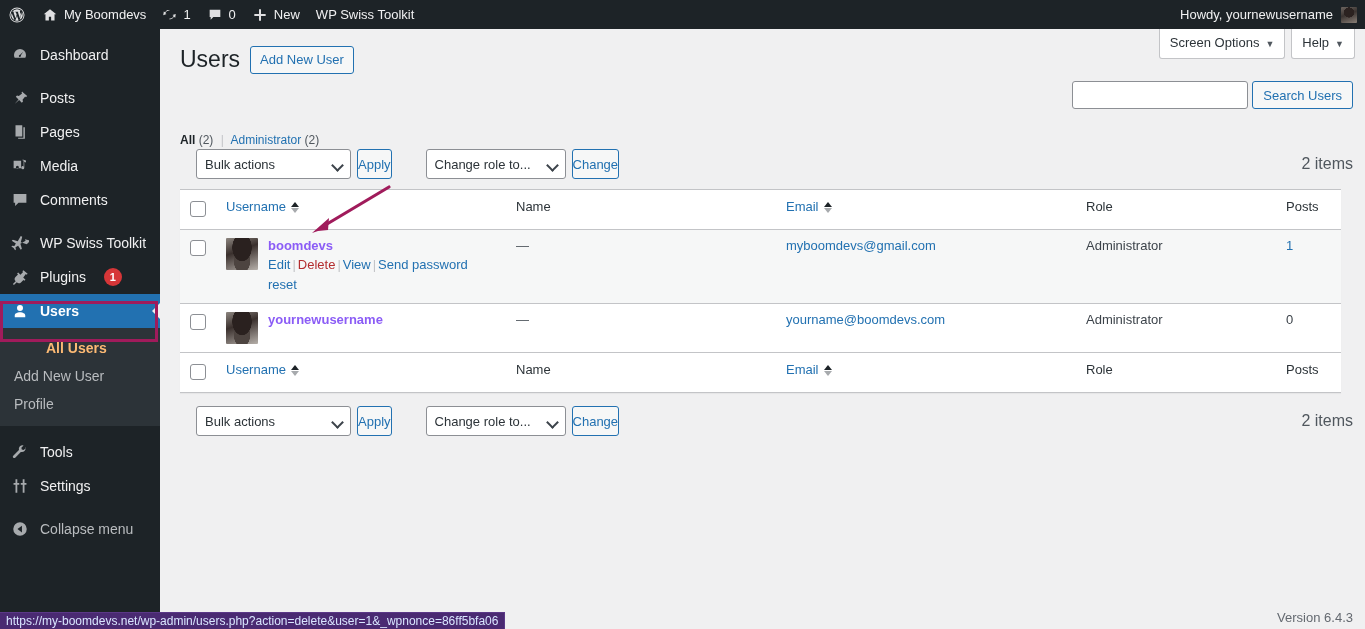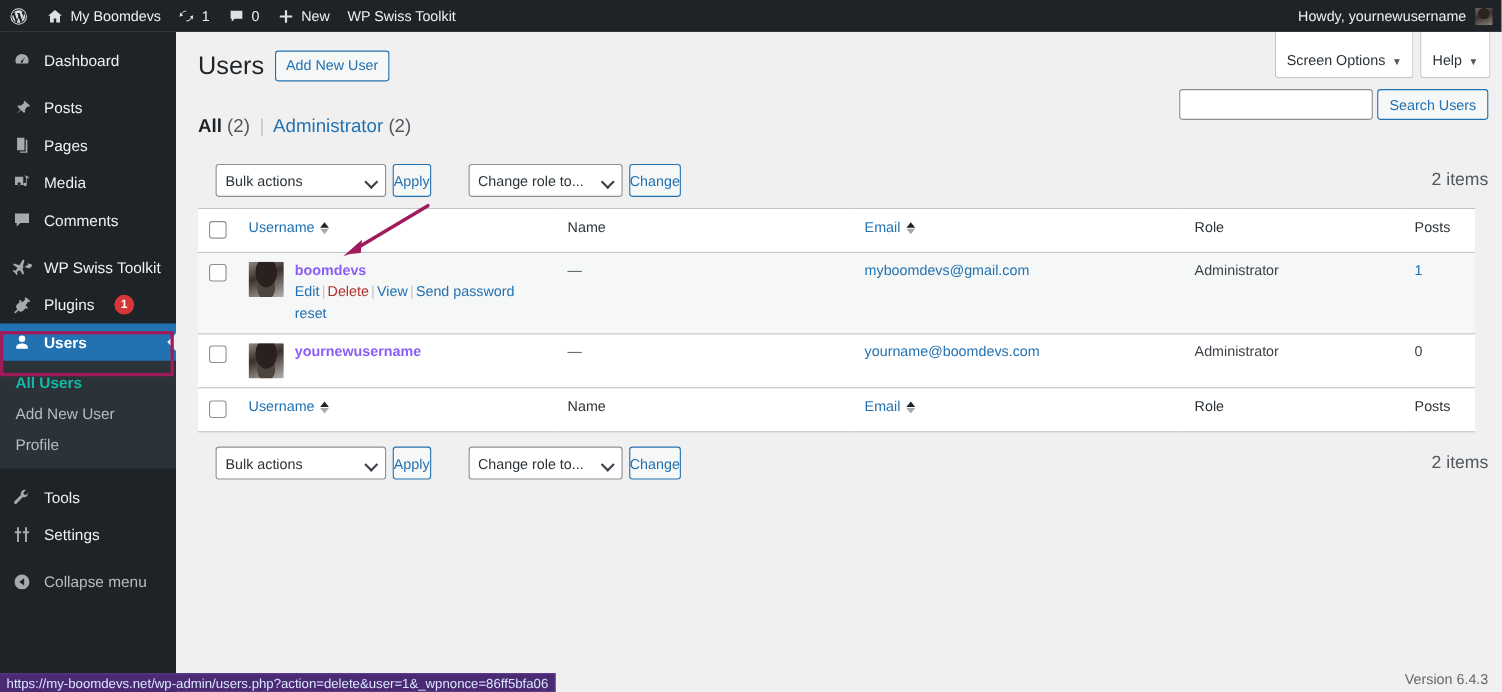--- a/index.html
+++ b/index.html
@@ -86,60 +86,60 @@
     font-size: 11px; font-weight: 600;
   }
   #submenu {
     background: #2c3338;
     padding: 6px 0 8px 0;
   }
   .submenu-item {
     display: block; padding: 6px 0 6px 14px;
     color: #b9bcbf; font-size: 14px; cursor: pointer;
   }
-  .submenu-item.current { color: #14b8a6; font-weight: 600; }
+  .submenu-item.current { color: #fdba74; font-weight: 600; margin-left: 32px; }
   .collapse-item .m-ico svg { color: #a7aaad; }
 
   
   #content {
     position: absolute; top: 29px; left: 160px;
     width: 1205px; height: 600px;
     background: #f0f0f1;
     overflow: hidden;
   }
   #scrn-opts-row {
     position: absolute; top: 0; right: 10px;
     display: flex; gap: 6px; align-items: flex-start;
   }
   .tab-btn {
     background: #fff; border: 1px solid #c3c4c7; border-top: none;
     border-radius: 0 0 3px 3px;
-    padding: 17px 10px 6px 10px;
+    padding: 5px 10px 6px 10px;
     font-size: 13px; color: #2c3338; cursor: pointer;
     line-height: 1.4;
   }
   .tab-btn .caret { font-size: 9px; margin-left: 6px; color: #50575e; }
 
   #page-title-row {
     position: absolute; left: 20px; top: 16px;
     display: flex; align-items: center; gap: 10px;
   }
   #page-title {
     font-size: 23px; font-weight: 400; color: #1d2327;
     line-height: 1.3; margin: 0;
   }
   .page-title-action {
     border: 1px solid #2271b1; color: #2271b1; background: #f6f7f7;
     border-radius: 3px; padding: 3px 9px; font-size: 13px;
     cursor: pointer; line-height: 1.6;
   }
 
   #subsubsub {
-    position: absolute; left: 20px; top: 76px;
-    font-size: 17px; color: #50575e;
+    position: absolute; left: 20px; top: 104px;
+    font-size: 12px; color: #50575e;
   }
   #subsubsub .link { color: #2271b1; cursor: pointer; }
   #subsubsub .cur { color: #1d2327; font-weight: 600; }
   #subsubsub .sep { color: #c3c4c7; margin: 0 4px; }
   #subsubsub .cnt { color: #50575e; }
 
   #search-box {
     position: absolute; right: 12px; top: 52px;
     display: flex; gap: 4px; align-items: center;
   }

